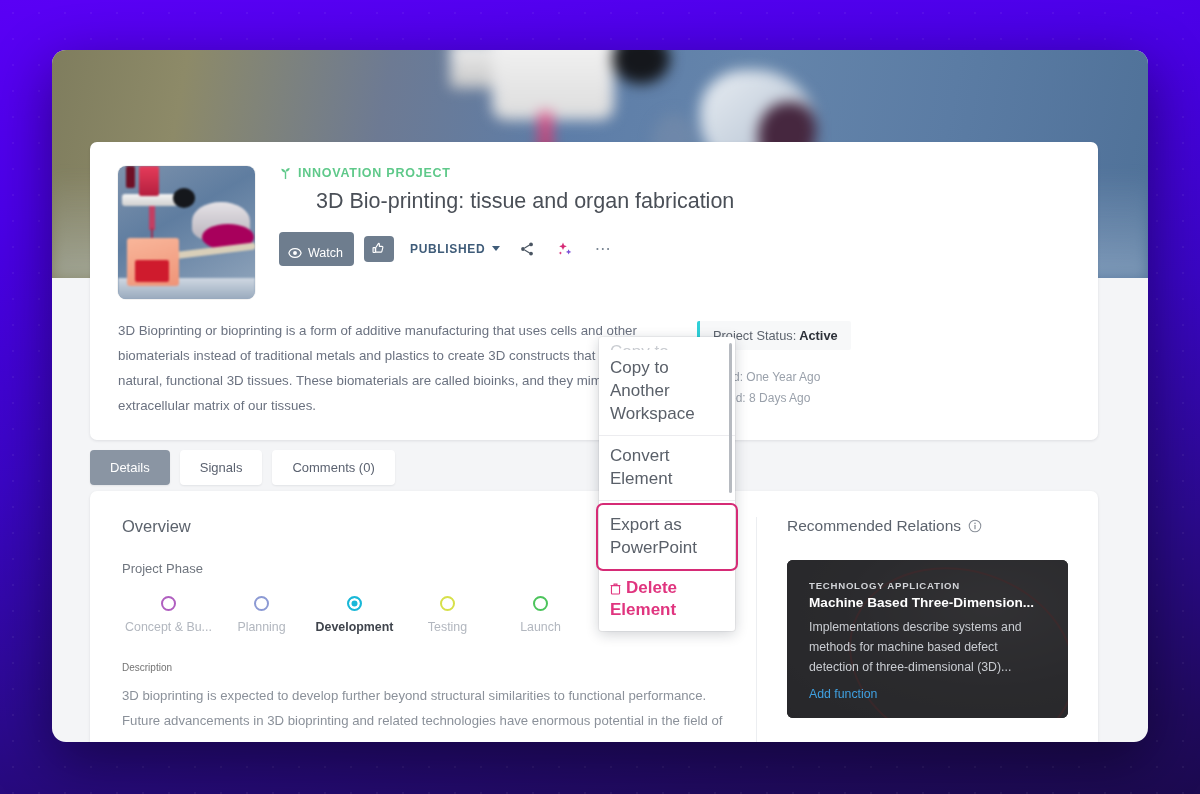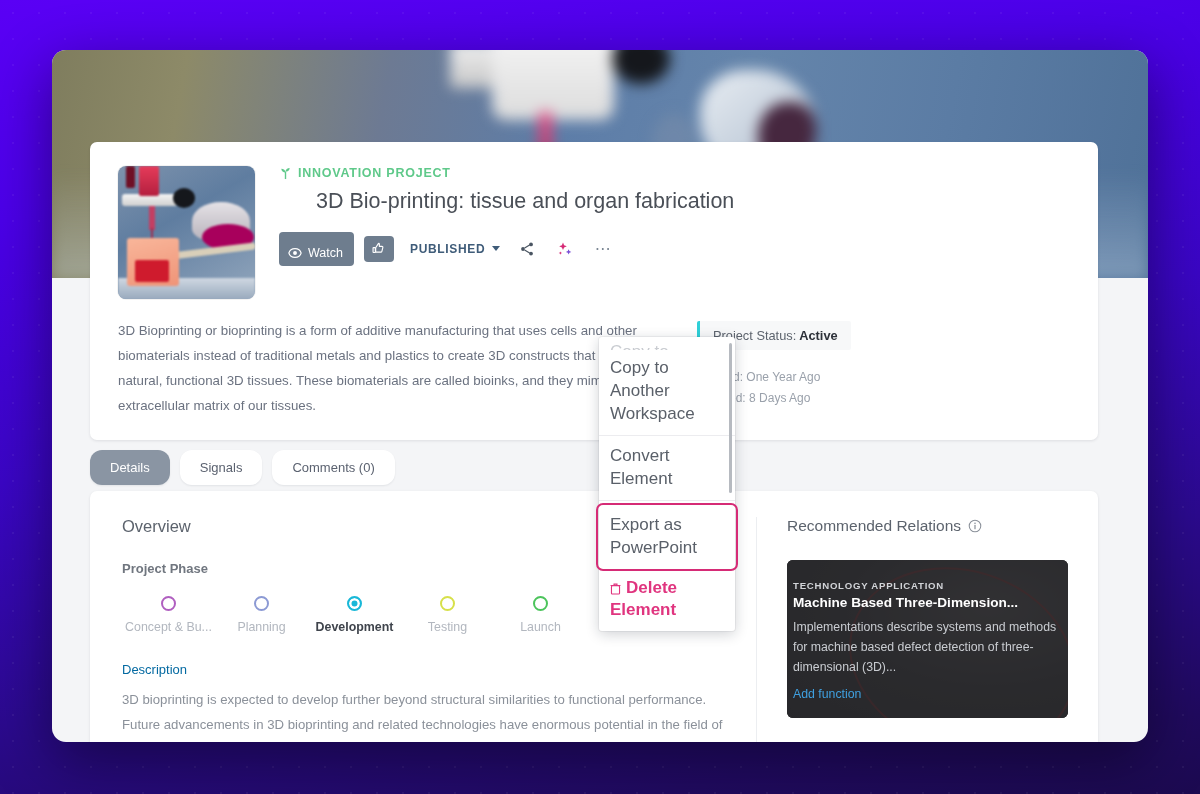--- a/index.html
+++ b/index.html
@@ -283,21 +283,21 @@
   }
 
   
   .tabs {
     position: absolute;
     left: 38px; top: 400px;
     display: flex; gap: 10px;
   }
   .tab {
     background: #ffffff;
-    border-radius: 12px;
+    border-radius: 4px;
     padding: 10px 20px;
     font-size: 13px;
     color: #5b6270;
     box-shadow: 0 1px 2px rgba(16,24,40,.08);
     cursor: pointer;
   }
   .tab.active { background: #8a95a3; color: #ffffff; }
 
   
   .content-card {
@@ -310,40 +310,40 @@
     box-shadow: 0 1px 3px rgba(16,24,40,.10);
     padding: 26px 30px 0 32px;
     display: flex;
     gap: 30px;
     overflow: hidden;
   }
   .col-main { flex: 1 1 auto; min-width: 0; }
   .col-side { flex: 0 0 300px; border-left: 1px solid #eceef1; padding-left: 30px; }
 
   .section-h { font-size: 16.5px; color: #5c636d; font-weight: 400; }
-  .field-label { font-size: 13px; color: #70767f; margin-top: 25px; font-weight: bold; }
+  .field-label { font-size: 13px; color: #70767f; margin-top: 25px; }
 
   .phases { display: flex; margin-top: 20px; }
   .phase { width: 93px; text-align: center; position: relative; cursor: pointer; }
   .phase .ring {
     width: 15px; height: 15px; border-radius: 50%;
     border: 2px solid currentColor; margin: 0 auto 9px auto;
     background: transparent;
   }
   .phase.current .ring { background: currentColor; box-shadow: inset 0 0 0 2.5px #fff; }
   .phase .plabel {
     font-size: 12.4px;
     color: #b2b7bf;
     white-space: nowrap;
     overflow: hidden;
     text-overflow: ellipsis;
   }
   .phase.current .plabel { color: #3f444c; font-weight: 700; }
 
-  .desc-section-h { font-size: 13px; color: #0369a1; margin-top: 28px; }
+  .desc-section-h { font-size: 10px; color: #737373; margin-top: 28px; }
   .desc-text { font-size: 13.2px; line-height: 1.92; color: #8b919a; margin-top: 10px; }
 
   .rr-head {
     display: flex; align-items: center; gap: 7px;
     font-size: 15.5px; color: #5c636d;
   }
   .info-circle { width: 14px; height: 14px; }
 
   .rel-card {
     margin-top: 25px;
@@ -357,21 +357,21 @@
   .rel-bg { position: absolute; inset: 0;
             background: radial-gradient(ellipse at 72% 30%, #4c4a4c 0%, #333336 55%, #2b2b2e 100%); }
   .rel-swoosh {
     position: absolute; left: 60px; top: 10px;
     width: 230px; height: 180px;
     border: 2px solid rgba(140,40,40,.55);
     border-radius: 50%;
     transform: rotate(18deg);
   }
   .rel-overlay { position: absolute; inset: 0; background: rgba(38,38,41,.70); }
-  .rel-content { position: absolute; inset: 0; padding: 20px 6px; }
+  .rel-content { position: absolute; inset: 0; padding: 20px 22px; }
   .rel-kicker { font-size: 9.6px; letter-spacing: .08em; color: #d2d4d8; font-weight: 700; }
   .rel-title { font-size: 13.6px; font-weight: 700; color: #ffffff; margin-top: 4px; }
   .rel-body { font-size: 12.3px; line-height: 1.62; color: #c9ccd1; margin-top: 8px; }
   .rel-link { font-size: 12.3px; color: #3fa0e0; margin-top: 9px; cursor: pointer; }
 </style>
 </head>
 <body>
 
 <div class="backdrop-texture"></div>
 

